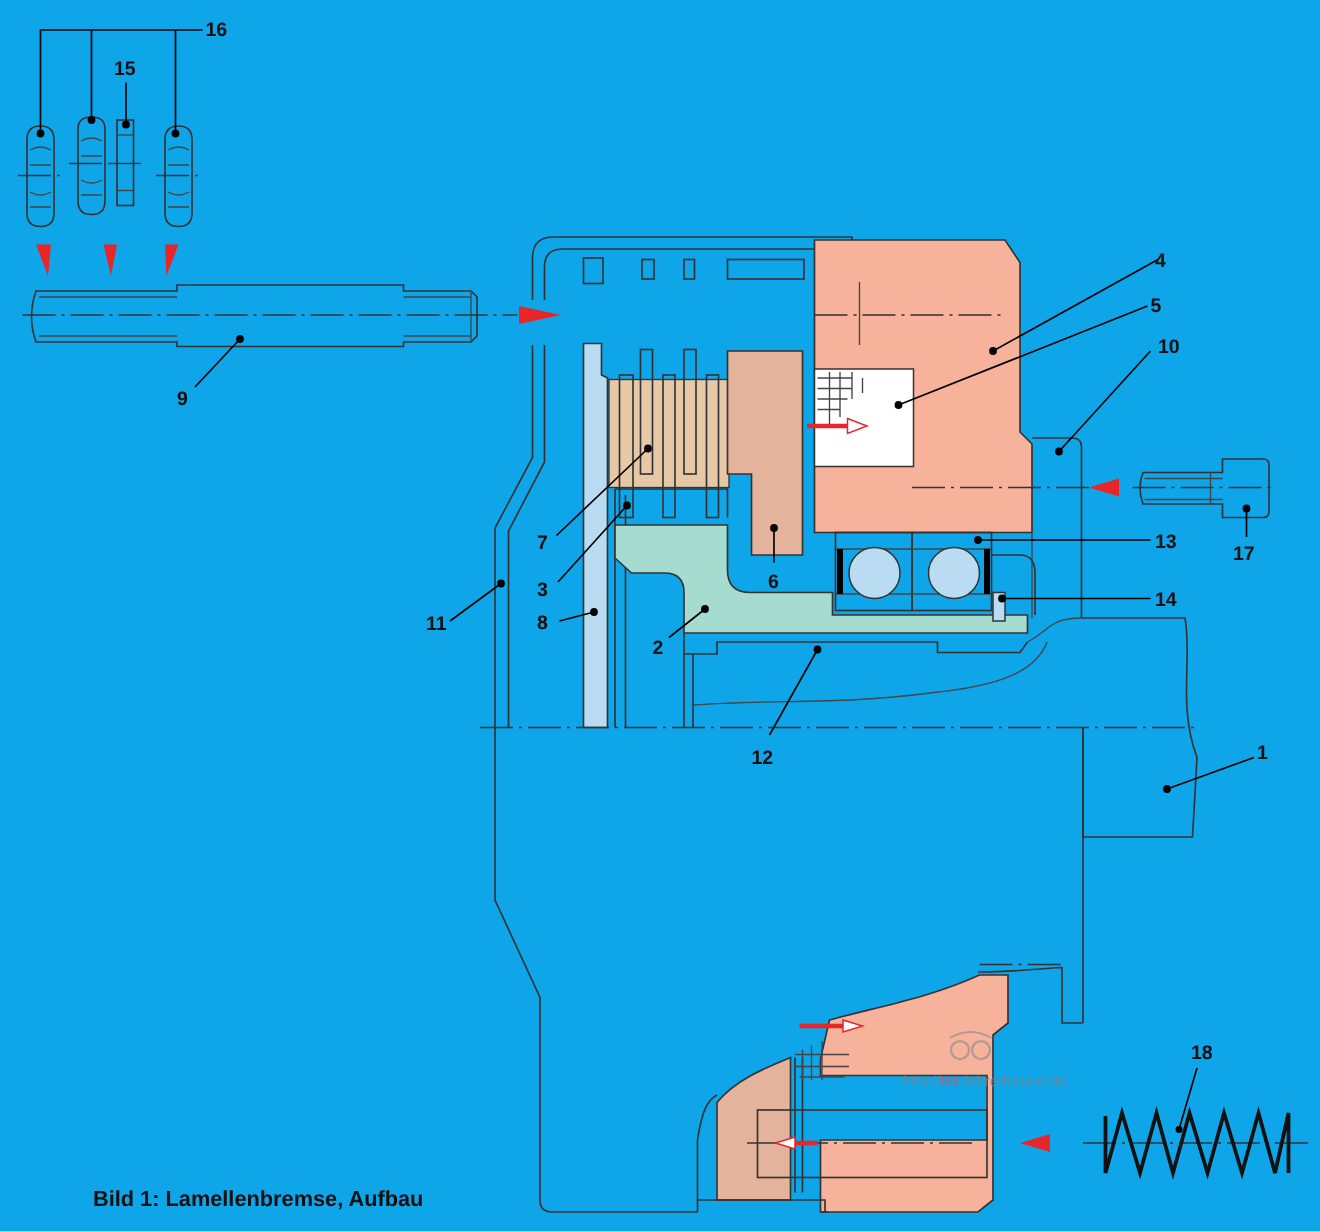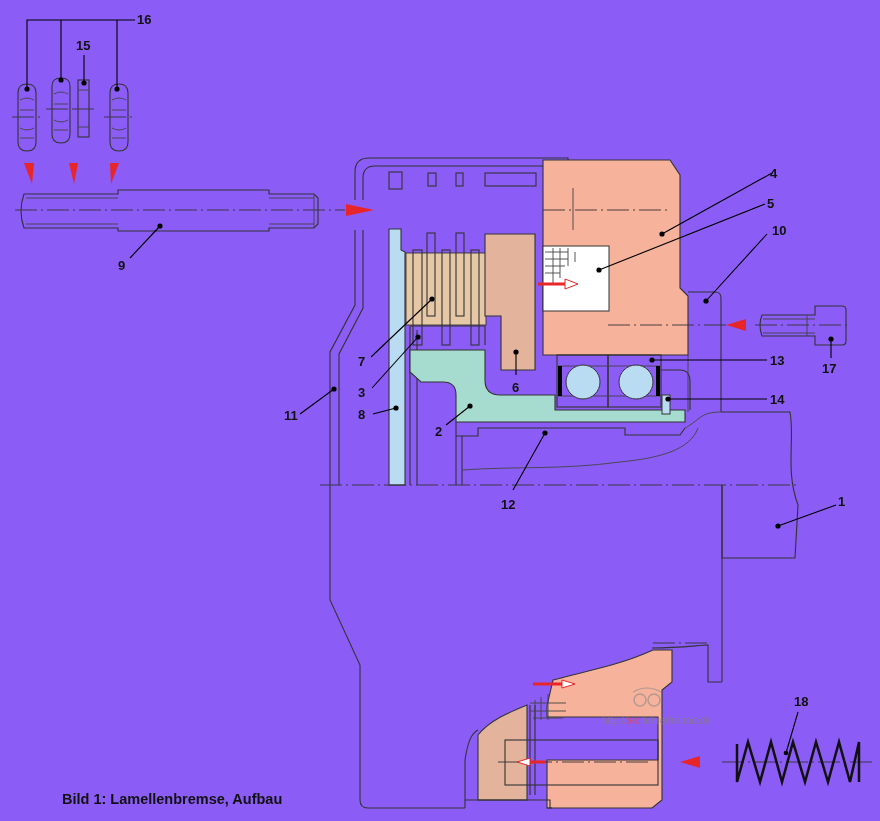--- a/index.html
+++ b/index.html
@@ -1,16 +1,16 @@
 <!DOCTYPE html>
 <html><head>
 <meta charset="utf-8">
 <style>
   html, body { margin: 0; padding: 0; background: #ffffff; }
-  #stage { position: relative; width: 880px; height: 821px; overflow: hidden; background: #8b5cf6; text-decoration: underline; }
+  #stage { position: relative; width: 880px; height: 821px; overflow: hidden; background: #0ea5e9; text-decoration: underline; }
   svg { position: absolute; left: 0; top: 0; }
   .lbl { font-family: "Liberation Sans", sans-serif; font-weight: bold; font-size: 13px; fill: #111; }
   .cap { font-family: "Liberation Sans", sans-serif; font-weight: bold; font-size: 14.5px; fill: #111; }
   .wm { font-family: "Liberation Sans", sans-serif; font-size: 10px; fill: #8a7f7c; }
   .wm-red { fill: #e34a4a; }
   .ln { stroke: #333; stroke-width: 1.1; fill: none; }
   .thin { stroke: #444; stroke-width: 0.9; fill: none; }
   .center { stroke: #333; stroke-width: 0.9; stroke-dasharray: 22 4 2 4; fill: none; }
   .leader { stroke: #000; stroke-width: 1.1; fill: none; }
   .dot { fill: #000; }

